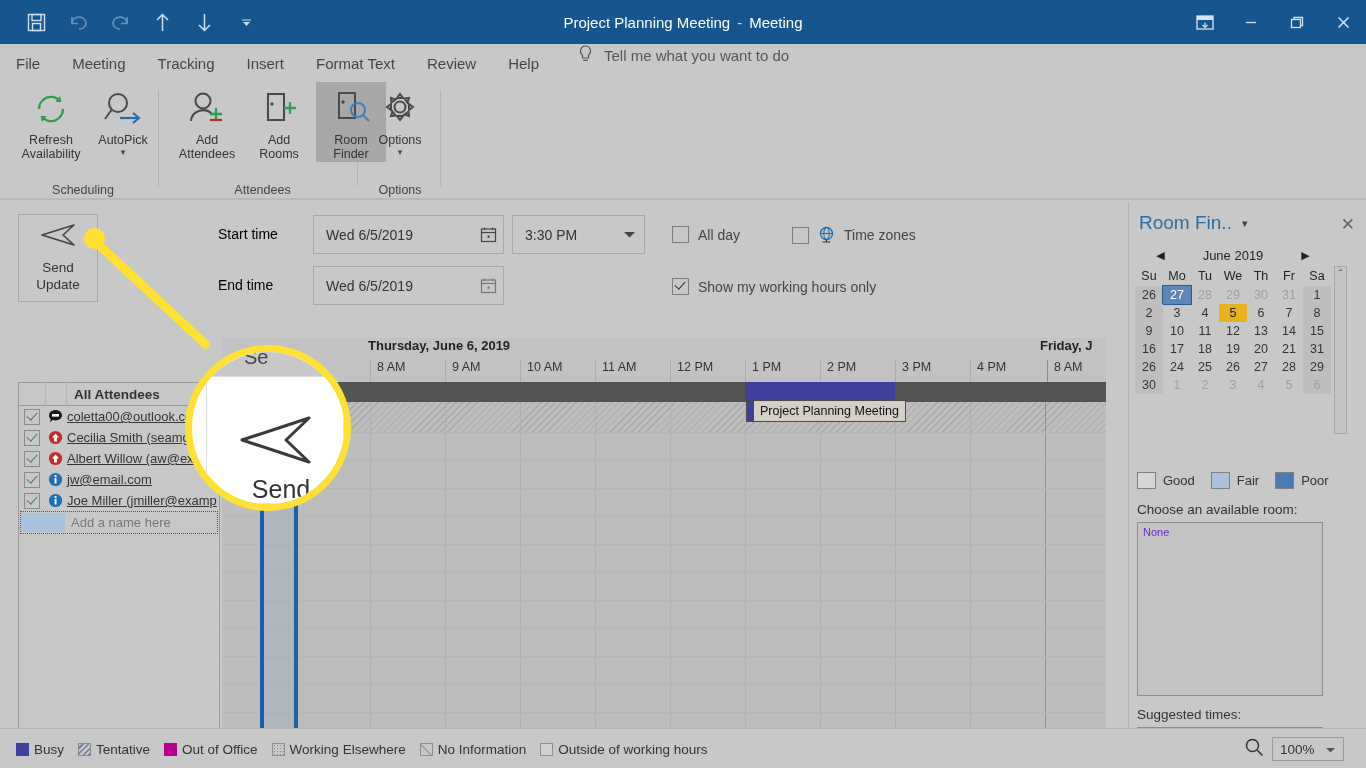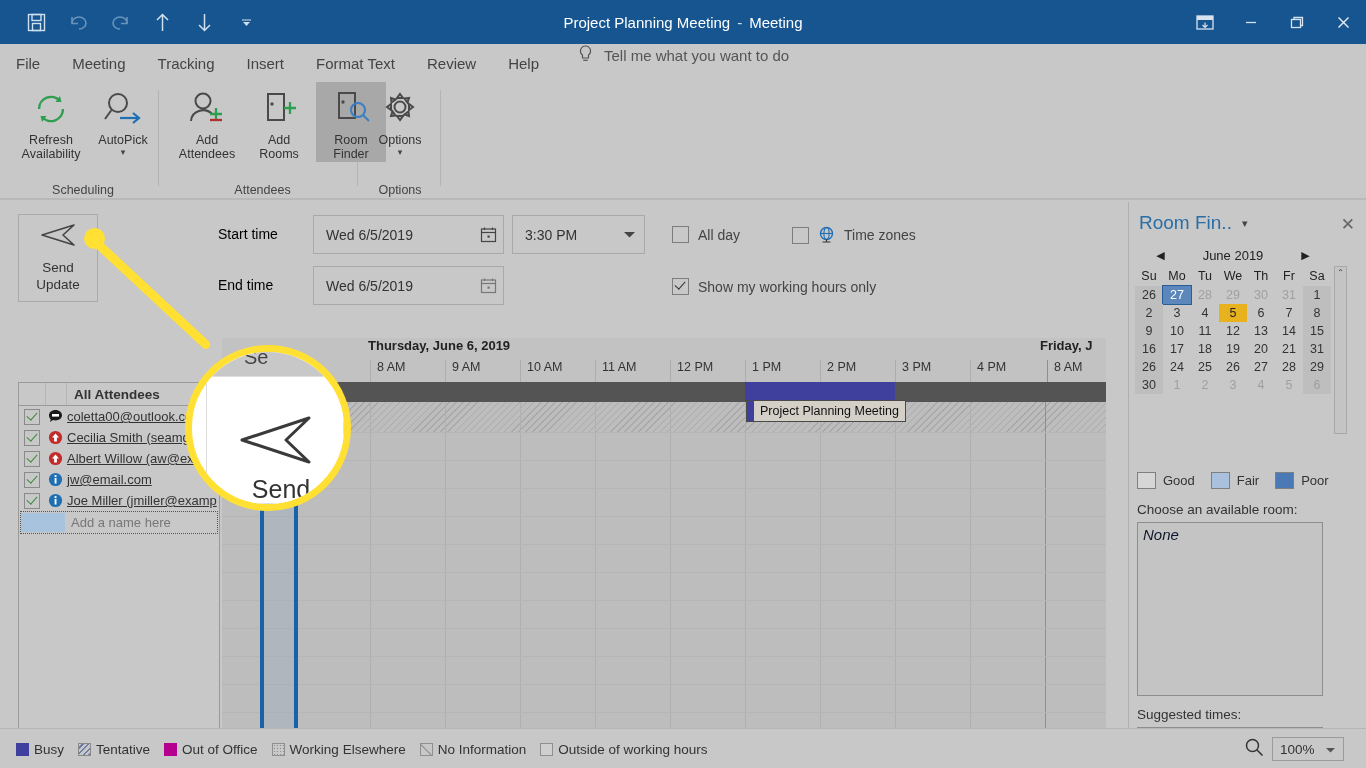--- a/index.html
+++ b/index.html
@@ -123,21 +123,21 @@
   .cal-grid .selday{background:#5b87bd;color:#fff;outline:1px solid #2a5c96;}
   .cal-scroll{position:absolute;right:8px;top:22px;width:13px;height:168px;background:#c4c4c4;border:1px solid #a8a8a8;box-sizing:border-box;}
   .cal-scroll span{display:block;text-align:center;font-size:8px;color:#333;margin-top:1px;}
   .qual{position:absolute;left:2px;top:228px;width:216px;display:flex;align-items:center;gap:7px;font-size:13px;color:#333;}
   .sw{width:17px;height:15px;border:1px solid #7f7f7f;}
   .sw.good{background:#d6d6d6;}
   .sw.fair{background:#a9c1dc;}
   .sw.poor{background:#4a79b5;}
   .rf-lbl{position:absolute;left:2px;font-size:13.5px;color:#333;}
   .rf-list{position:absolute;left:2px;width:186px;background:#c4c4c4;border:1px solid #8d8d8d;box-sizing:border-box;}
-  .rf-list .itm{font-size:15px;color:#0f172a;padding:3px 0 0 5px;font-style:italic;}
+  .rf-list .itm{font-size:11px;color:#6d28d9;padding:3px 0 0 5px;}
   .sug{position:absolute;left:2px;width:186px;background:#c6c6c6;border:1px solid #8d8d8d;box-sizing:border-box;overflow:hidden;}
   .sug-row{padding:4px 0 3px 6px;border-bottom:1px solid #a9a9a9;}
   .sug-t{font-size:13px;font-weight:700;color:#111;}
   .sug-s{font-size:12.5px;color:#555;margin-top:1px;}
   .sug-sb{position:absolute;right:0;top:0;width:15px;height:100%;background:#c2c2c2;border-left:1px solid #a8a8a8;}
   .sug-sb span{display:block;text-align:center;font-size:9px;color:#333;}
 
   
   .statusbar{position:absolute;left:0;top:728px;width:1366px;height:40px;background:#c8c8c8;border-top:1px solid #b5b5b5;}
   .legend{position:absolute;left:16px;top:0;height:40px;display:flex;align-items:center;gap:9px;font-size:13.5px;color:#333;}

